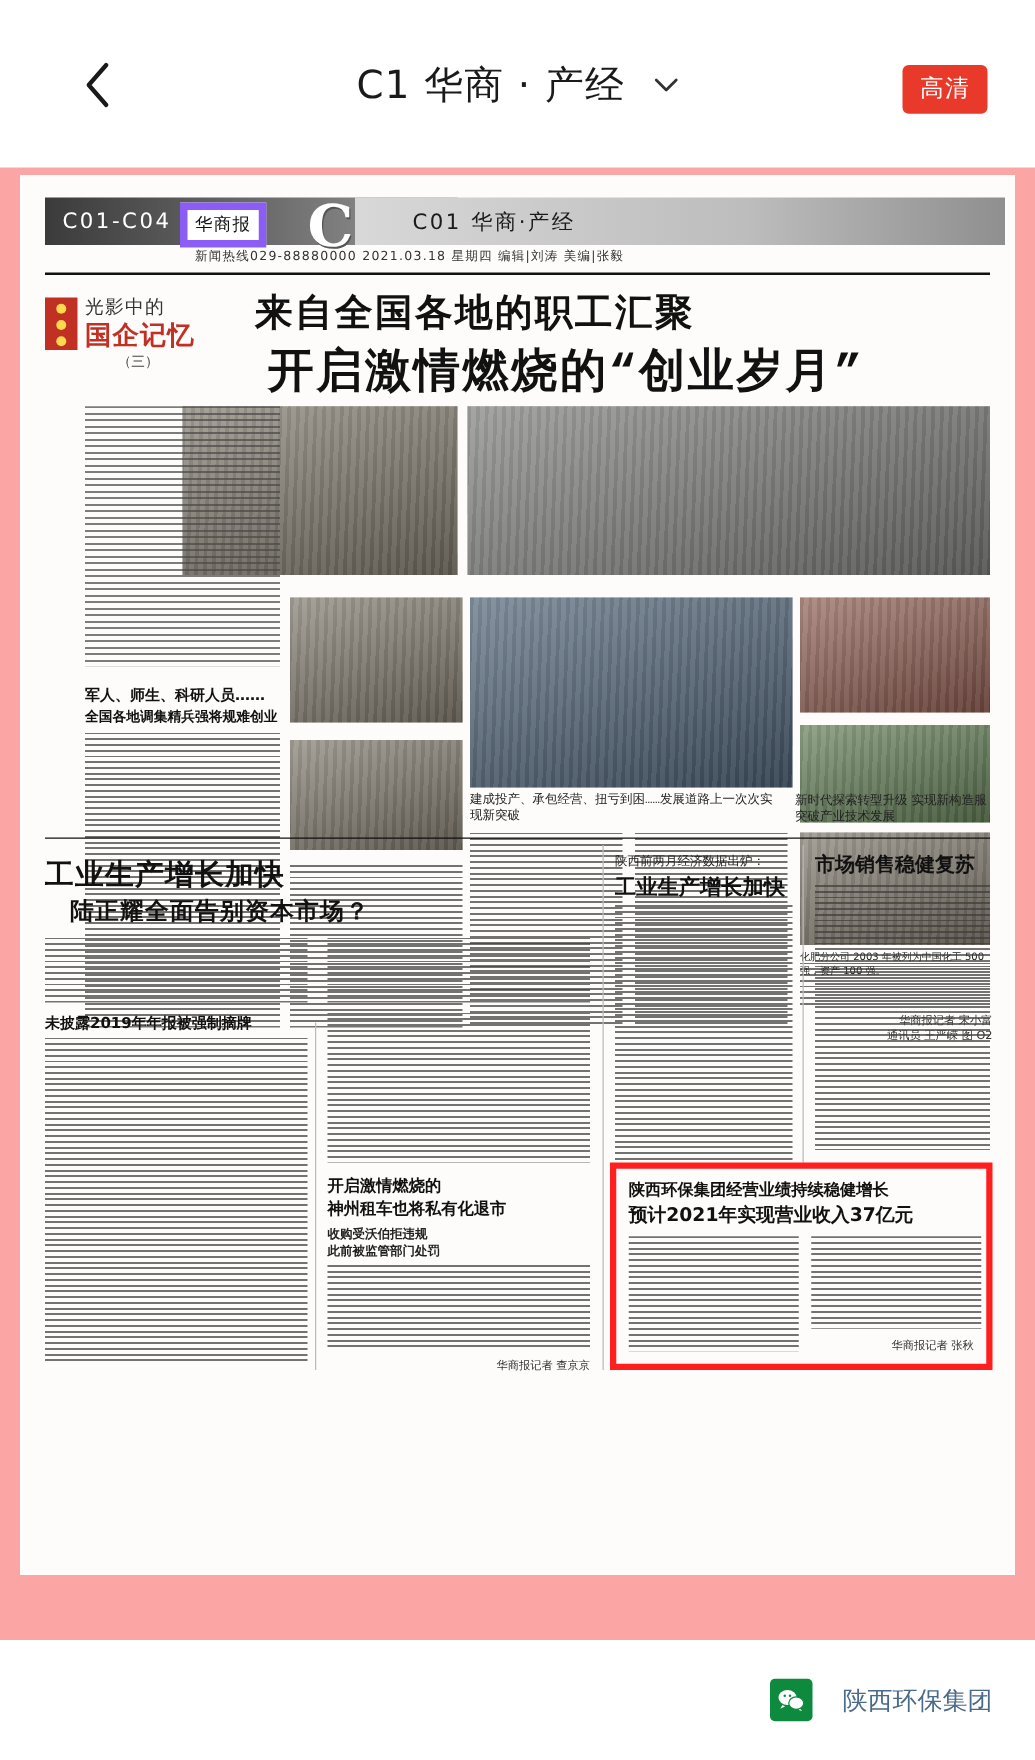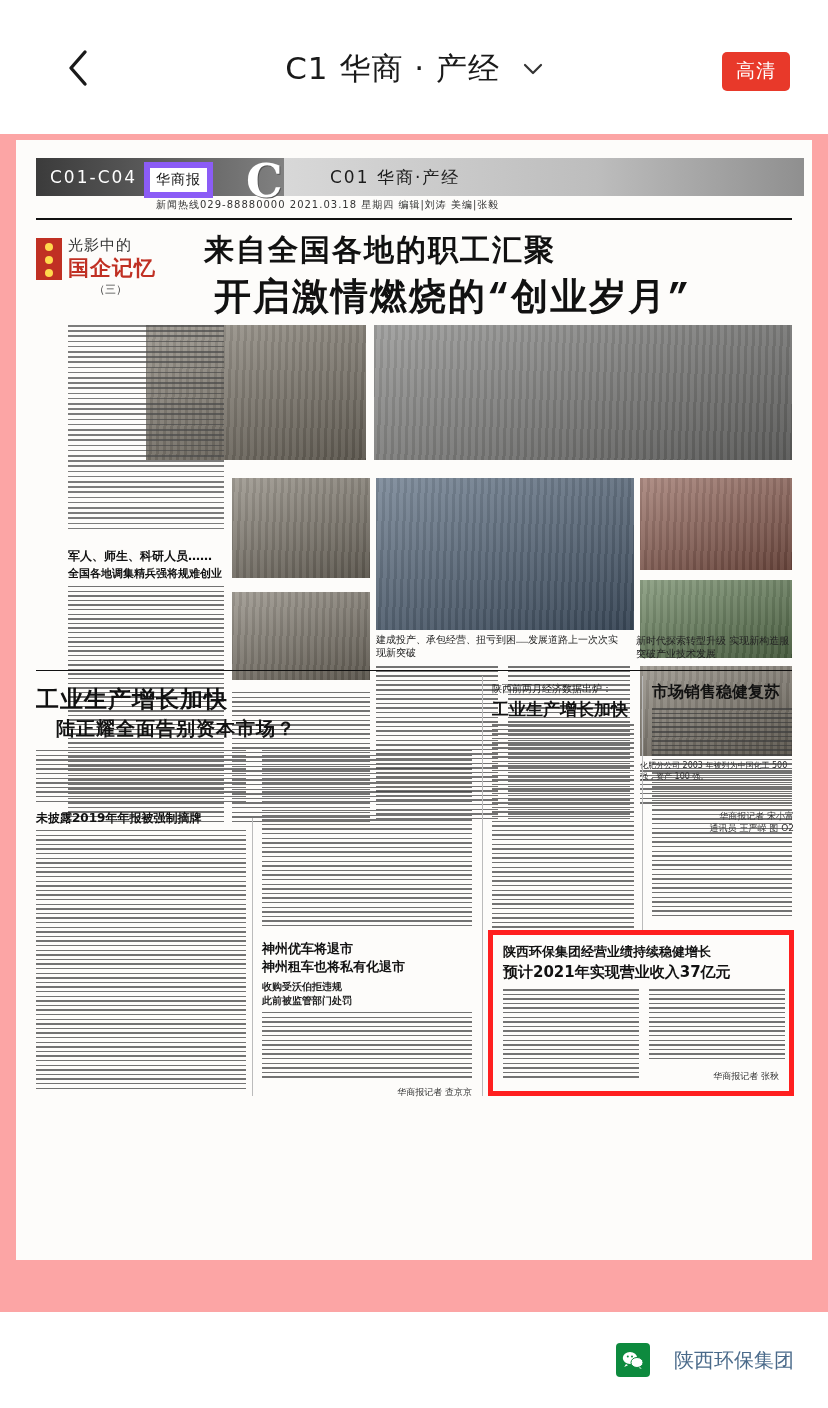--- a/index.html
+++ b/index.html
@@ -311,21 +311,21 @@
 
       <div class="h-big" style="position:absolute;left:0;top:26px;">工业生产增长加快</div>
       <div class="h-mid" style="position:absolute;left:0;top:58px;margin-left:20px;">陆正耀全面告别资本市场？</div>
       <div class="lines dense" style="position:absolute;left:0;top:92px;width:210px;height:52px;"></div>
       <div class="lines dense" style="position:absolute;left:226px;top:92px;width:210px;height:52px;"></div>
 
       <div class="h-sm" style="position:absolute;left:0;top:152px;">未披露2019年年报被强制摘牌</div>
       <div class="lines dense" style="position:absolute;left:0;top:172px;width:210px;height:262px;"></div>
       <div class="lines dense" style="position:absolute;left:226px;top:152px;width:210px;height:120px;"></div>
 
-      <div class="h-sm" style="position:absolute;left:226px;top:282px;font-size:13px;">神州优车将退市</div>
+      <div class="h-sm" style="position:absolute;left:226px;top:282px;font-size:13px;">开启激情燃烧的</div>
       <div class="h-sm" style="position:absolute;left:226px;top:300px;font-size:13px;">神州租车也将私有化退市</div>
       <div class="h-xs" style="position:absolute;left:226px;top:322px;font-weight:bold;">收购受沃伯拒违规</div>
       <div class="h-xs" style="position:absolute;left:226px;top:336px;font-weight:bold;">此前被监管部门处罚</div>
       <div class="lines dense" style="position:absolute;left:226px;top:354px;width:210px;height:68px;"></div>
       <div class="byline" style="position:absolute;left:276px;top:428px;width:160px;">华商报记者 查京京</div>
 
       <div class="h-xs" style="position:absolute;left:456px;top:24px;">陕西前两月经济数据出炉：</div>
       <div class="h-sm" style="position:absolute;left:456px;top:40px;font-size:17px;">工业生产增长加快</div>
       <div class="lines dense" style="position:absolute;left:456px;top:66px;width:142px;height:368px;"></div>
 

